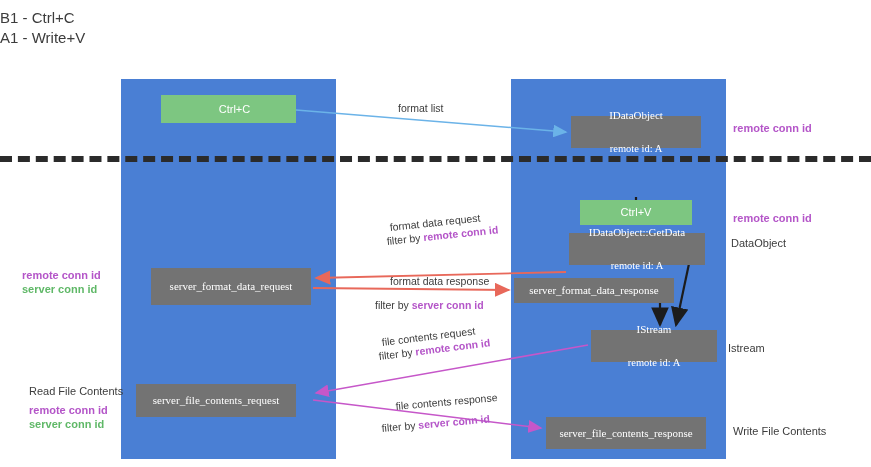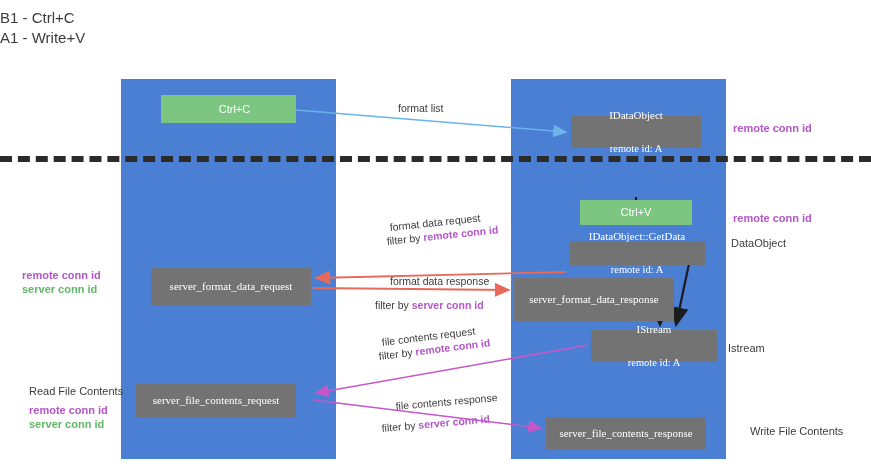--- a/index.html
+++ b/index.html
@@ -37,43 +37,43 @@
     display:flex;flex-direction:column;align-items:center;justify-content:center;
     color:#ffffff;font-size:11px;line-height:13px;text-align:center;
   }
   .node.green{background:#7dc681;}
   .node.orange{background:#737373;font-family:Liberation Serif, serif;}
   .node .l2{font-size:10.5px;margin-top:20px;}
 
   #n-ctrlc{left:161px;top:95px;width:135px;height:28px;padding-left:12px;}
   #n-idataobject{left:571px;top:116px;width:130px;height:32px;}
   #n-ctrlv{left:580px;top:184px;width:112px;height:25px;margin-top:16px;}
-  #n-getdata{left:569px;top:241px;width:136px;height:24px;}
+  #n-getdata{left:569px;top:233px;width:136px;height:32px;}
   #n-fmt-req{left:151px;top:268px;width:160px;height:37px;}
-  #n-fmt-resp{left:514px;top:278px;width:160px;height:43px;}
+  #n-fmt-resp{left:514px;top:278px;width:160px;height:25px;}
   #n-istream{left:591px;top:330px;width:126px;height:32px;}
   #n-file-req{left:136px;top:384px;width:160px;height:33px;}
   #n-file-resp{left:546px;top:417px;width:160px;height:32px;}
 
   
   #divider{
     position:absolute;left:0;top:156px;width:871px;height:0;
     border-top:6px dashed #2b2b2b;
   }
 
   
   .side-label{position:absolute;font-size:11px;line-height:14px;color:#3c3c3c;}
   .purple{color:#b455c8;font-weight:bold;}
   .green-t{color:#5fb867;font-weight:bold;}
 
   #sl-remote-1{left:733px;top:121px;}
   #sl-dataobject{left:731px;top:236px;}
   #sl-remote-2{left:733px;top:211px;}
   #sl-istream{left:728px;top:341px;}
-  #sl-write{left:750px;top:424px;}
+  #sl-write{left:733px;top:424px;}
   #sl-left-1{left:22px;top:268px;}
   #sl-left-2{left:29px;top:384px;}
 
   
   .edge-label{position:absolute;font-size:10.5px;line-height:14px;color:#3c3c3c;white-space:nowrap;}
   .edge-label b{font-weight:bold;}
 
   #el-format-list{left:398px;top:101px;}
   #el-fdr-1{left:389px;top:220px;transform:rotate(-6deg);transform-origin:left top;}
   #el-fdr-2{left:386px;top:234px;transform:rotate(-6deg);transform-origin:left top;}

